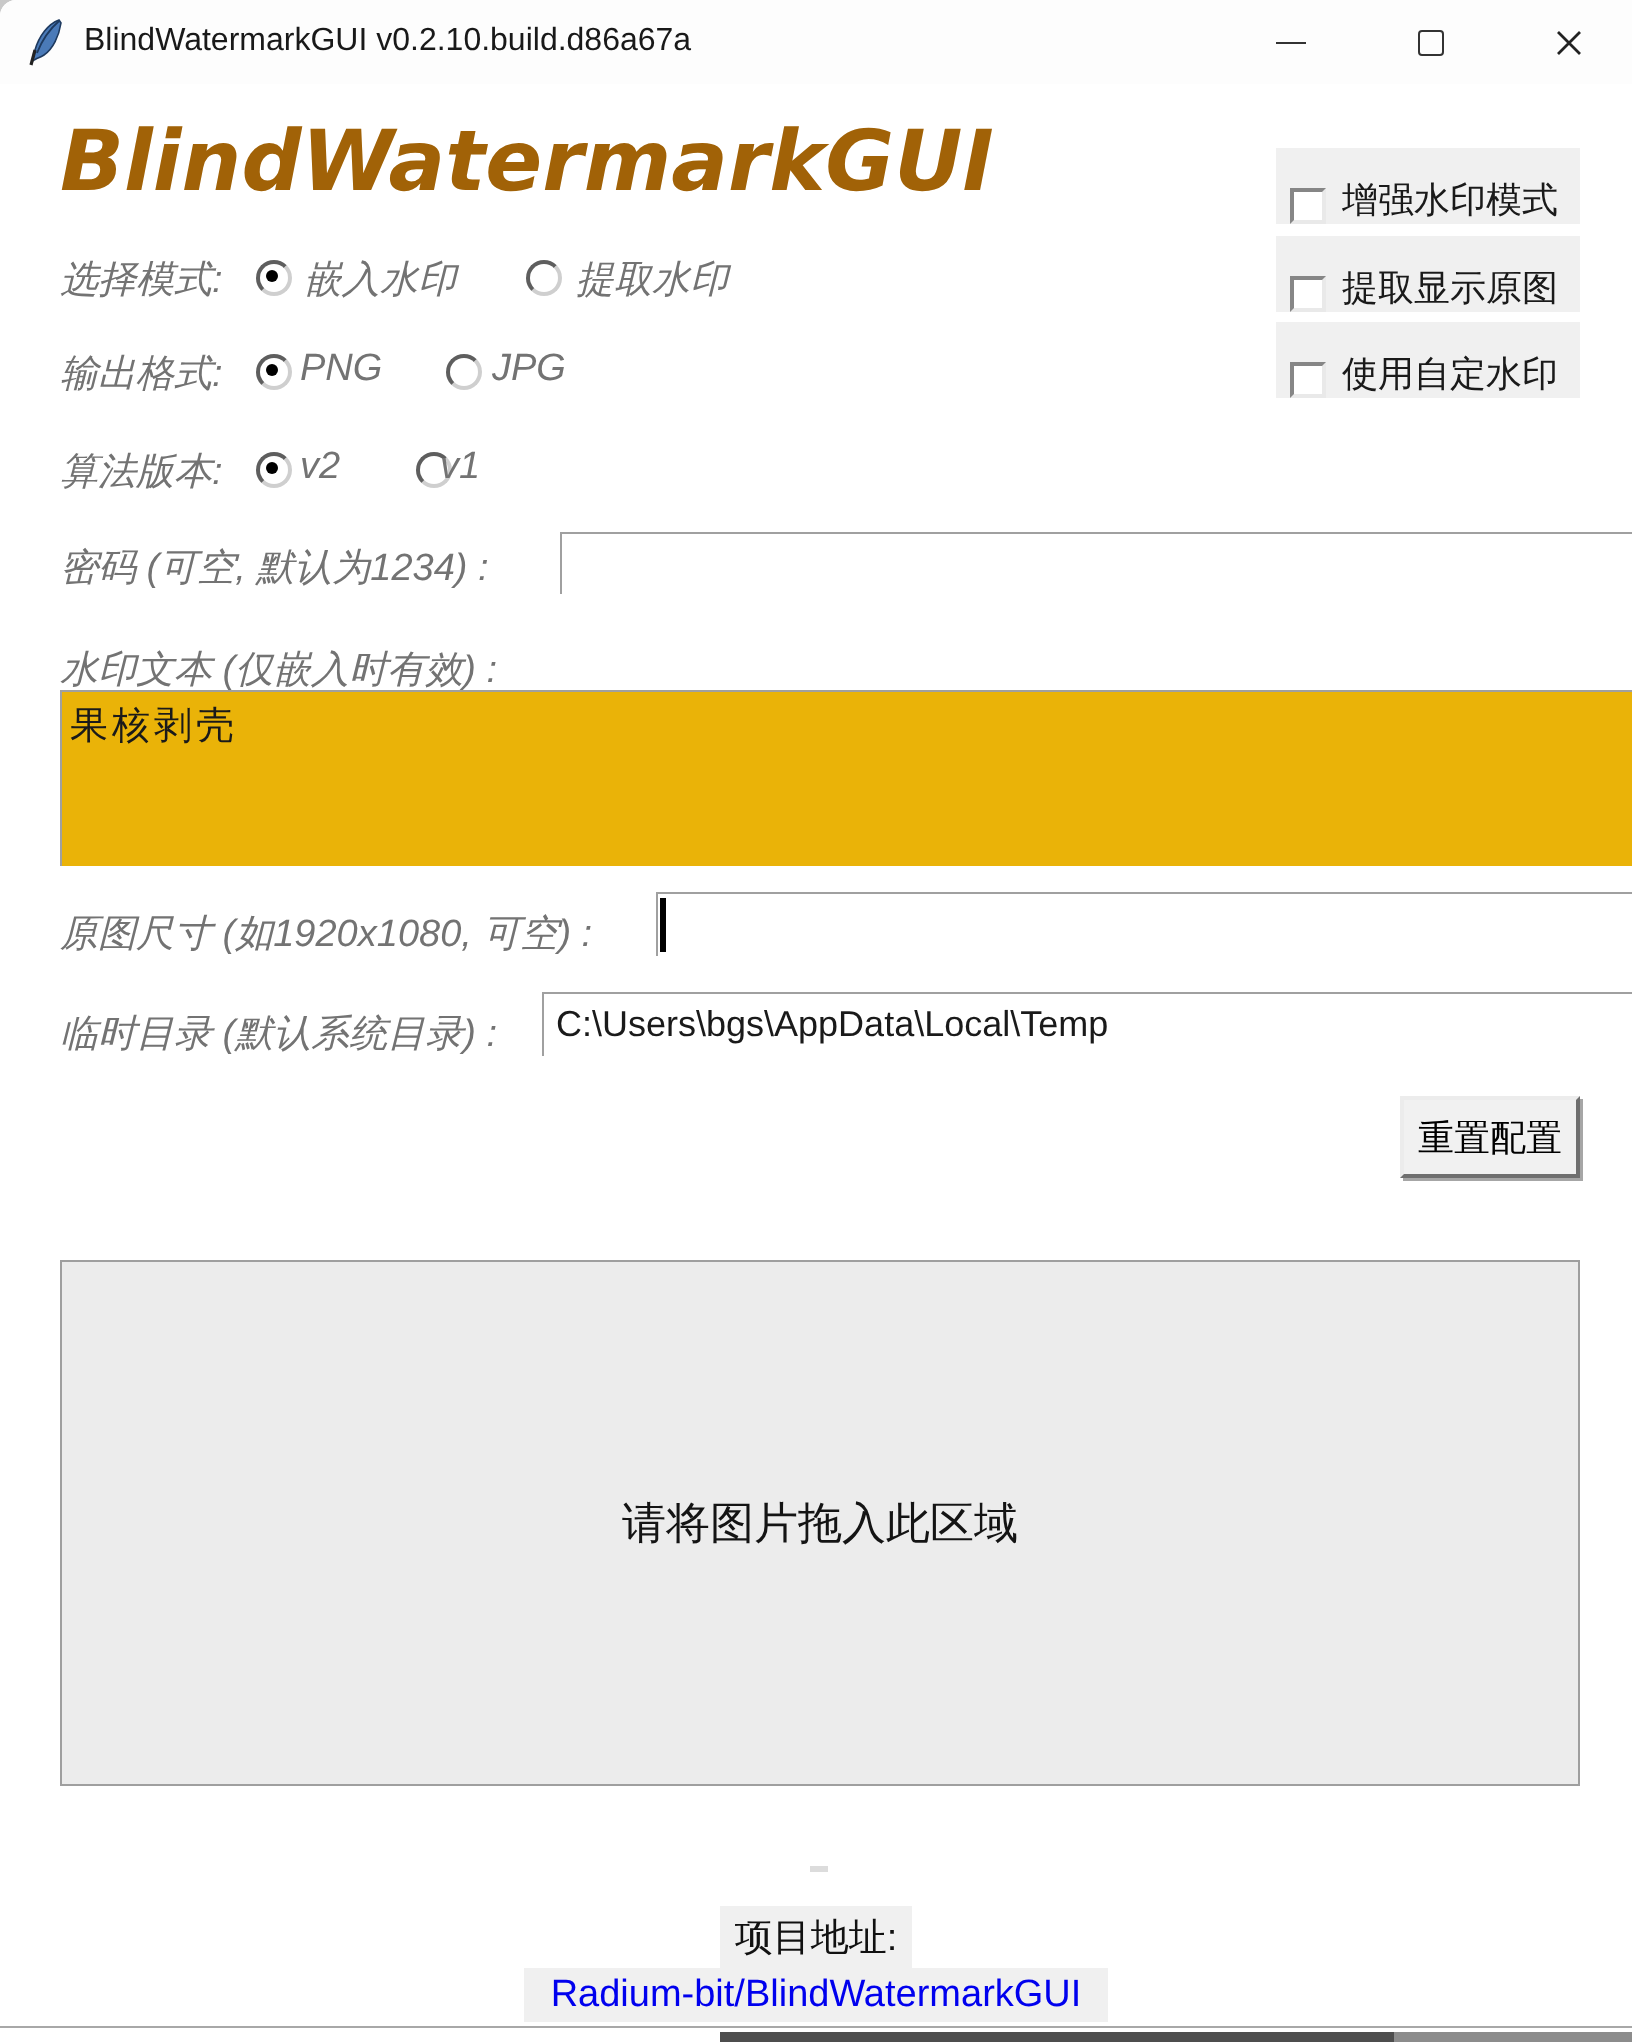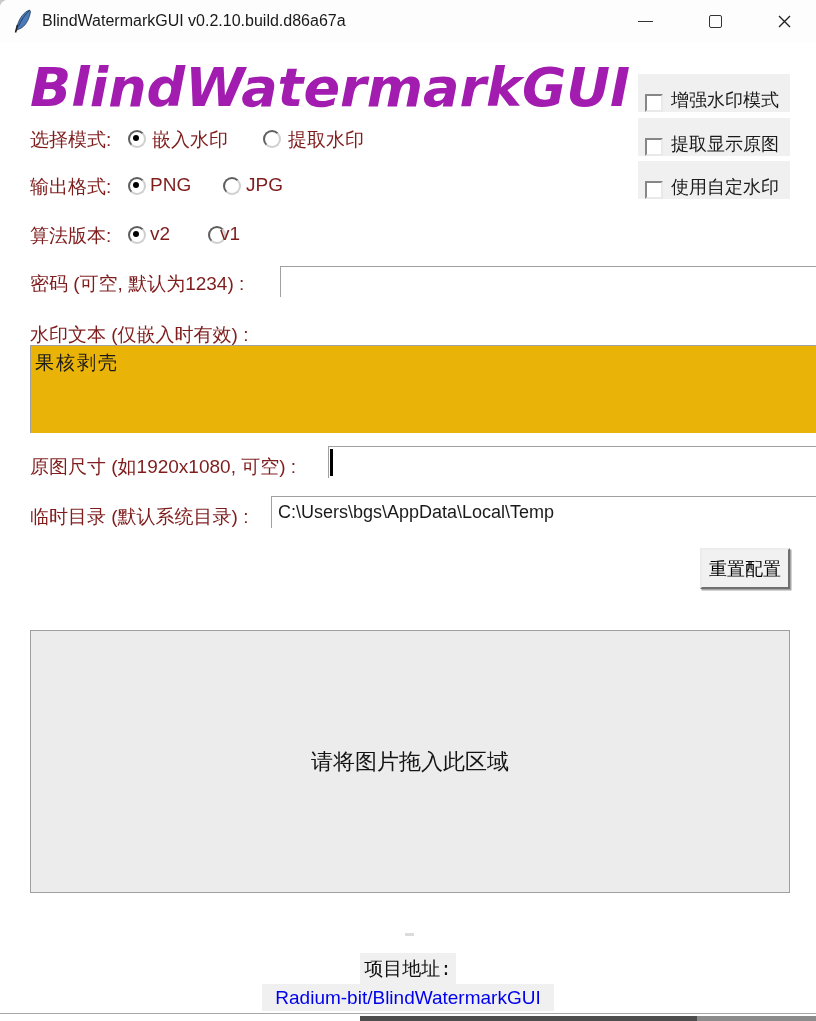--- a/index.html
+++ b/index.html
@@ -11,49 +11,49 @@
   }
   .abs{position:absolute;}
   
   .titlebar{position:absolute;left:0;top:0;width:816px;height:42px;background:#fdfdfd;}
   .wtitle{position:absolute;left:42px;top:0;height:42px;line-height:42px;font-size:16px;color:#191919;}
   .wbtn{position:absolute;top:0;width:56px;height:42px;display:flex;align-items:center;justify-content:center;}
   .min-glyph{width:15px;height:0;border-top:1.6px solid #333;}
   .max-glyph{width:11px;height:11px;border:1.6px solid #333;border-radius:2px;}
   
   .apptitle{
-    position:absolute;left:30px;top:56px;font-size:54px;font-style:italic;font-weight:600;
-    font-family:"DejaVu Sans",sans-serif;letter-spacing:0px;color:#a21caf;
+    position:absolute;left:30px;top:56px;font-size:42px;font-style:italic;font-weight:600;
+    font-family:"DejaVu Sans",sans-serif;letter-spacing:0px;color:#a16207;
   }
   
   .chkpatch{position:absolute;left:638px;width:152px;height:38px;background:#f0f0f0;display:flex;align-items:flex-end;}
   .chk{width:14px;height:14px;background:#fff;margin-left:7px;flex:0 0 auto;
        border:2px solid;border-color:#868686 #e9e9e9 #e9e9e9 #868686;}
   .chklabel{font-size:18px;margin-left:8px;white-space:nowrap;}
   
-  .lbl{position:absolute;font-size:19px;white-space:nowrap;color:#7f1d1d;}
+  .lbl{position:absolute;font-size:19px;white-space:nowrap;color:#737373;font-style:italic;}
   .radio{position:absolute;width:14px;height:14px;border-radius:50%;background:#fff;
          border:2px solid;border-color:#5e5e5e #cfcfcf #cfcfcf #5e5e5e;}
   .radio.on::after{content:"";position:absolute;left:3px;top:3px;width:6px;height:6px;border-radius:50%;background:#000;}
   
   .entry{position:absolute;background:#fff;border-top:1.5px solid #a0a0a0;border-left:1.5px solid #a0a0a0;
          font-size:18px;display:flex;align-items:center;white-space:nowrap;overflow:hidden;}
   .caret{position:absolute;width:3px;height:27px;background:#000;}
   .textarea{position:absolute;background:#eab308;border-top:1.5px solid #a0a0a0;border-left:1.5px solid #a0a0a0;
             font-size:19px;letter-spacing:2px;padding:4px 0 0 4px;box-sizing:border-box;}
   
   .btn{position:absolute;background:#f1f1f1;font-size:18px;display:flex;align-items:center;justify-content:center;
        border:2px solid;border-color:#ececec #6f6f6f #6f6f6f #ececec;box-shadow:1.5px 1.5px 0 #a6a6a6;
        box-sizing:border-box;color:#000;}
   
   .drop{position:absolute;left:30px;top:630px;width:760px;height:263px;background:#ececec;border:1px solid #9f9f9f;
         display:flex;align-items:center;justify-content:center;font-size:22px;color:#141414;box-sizing:border-box;}
   
   .patch{position:absolute;background:#f0f0f0;display:flex;align-items:center;justify-content:center;}
-  .projlabel{font-size:19px;color:#111;font-family:Liberation Mono, monospace;}
+  .projlabel{font-size:19px;color:#111;}
   .projlink{font-size:19px;color:#0000ee;}
   .dash{position:absolute;left:405px;top:933px;width:9px;height:3px;background:#dcdcdc;}
   .bline{position:absolute;left:0;top:1013px;width:816px;height:0;border-top:1.5px solid #a8a8a8;}
   .bstrip-dark{position:absolute;left:360px;top:1016px;width:337px;height:5px;background:#4e4e4e;}
   .bstrip-gray{position:absolute;left:697px;top:1016px;width:119px;height:5px;background:#8c8c8c;}
 </style>
 </head>
 <body>
 
 <div class="win">

